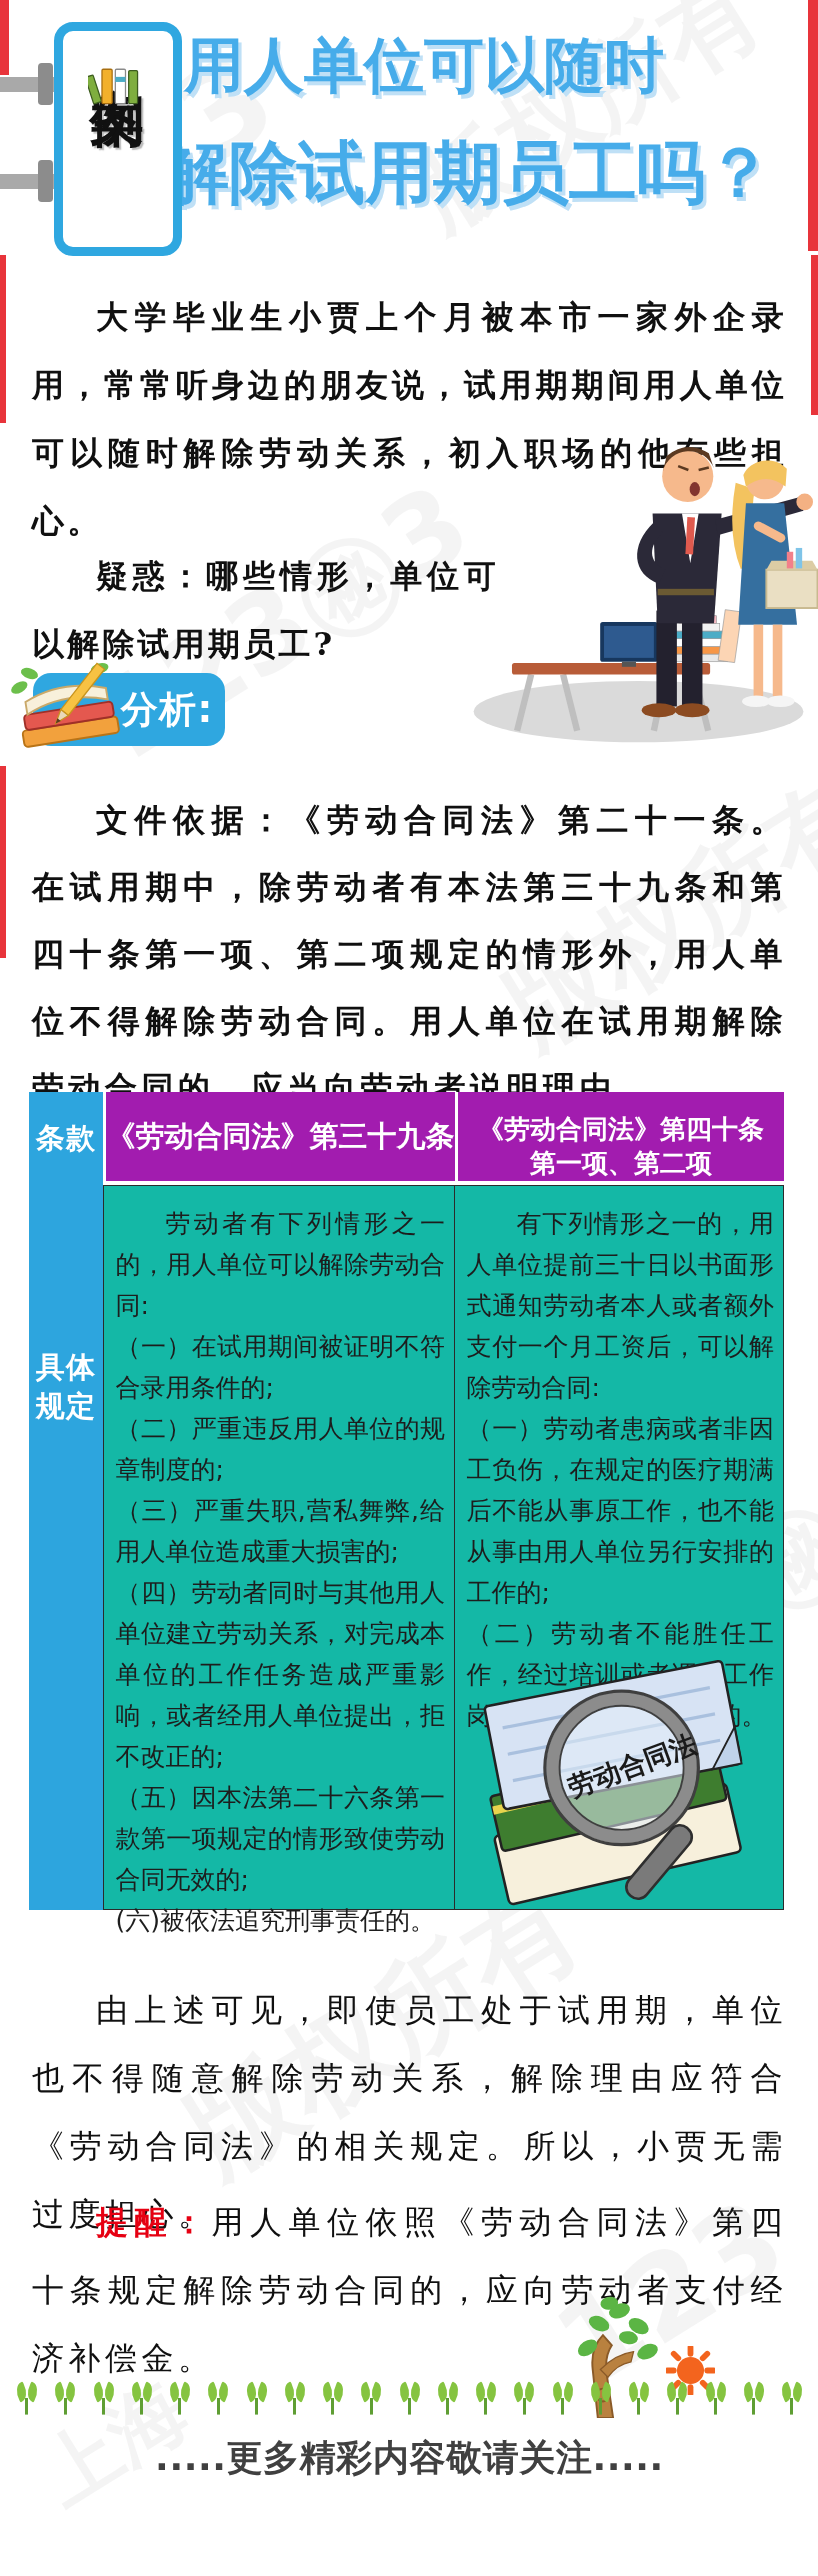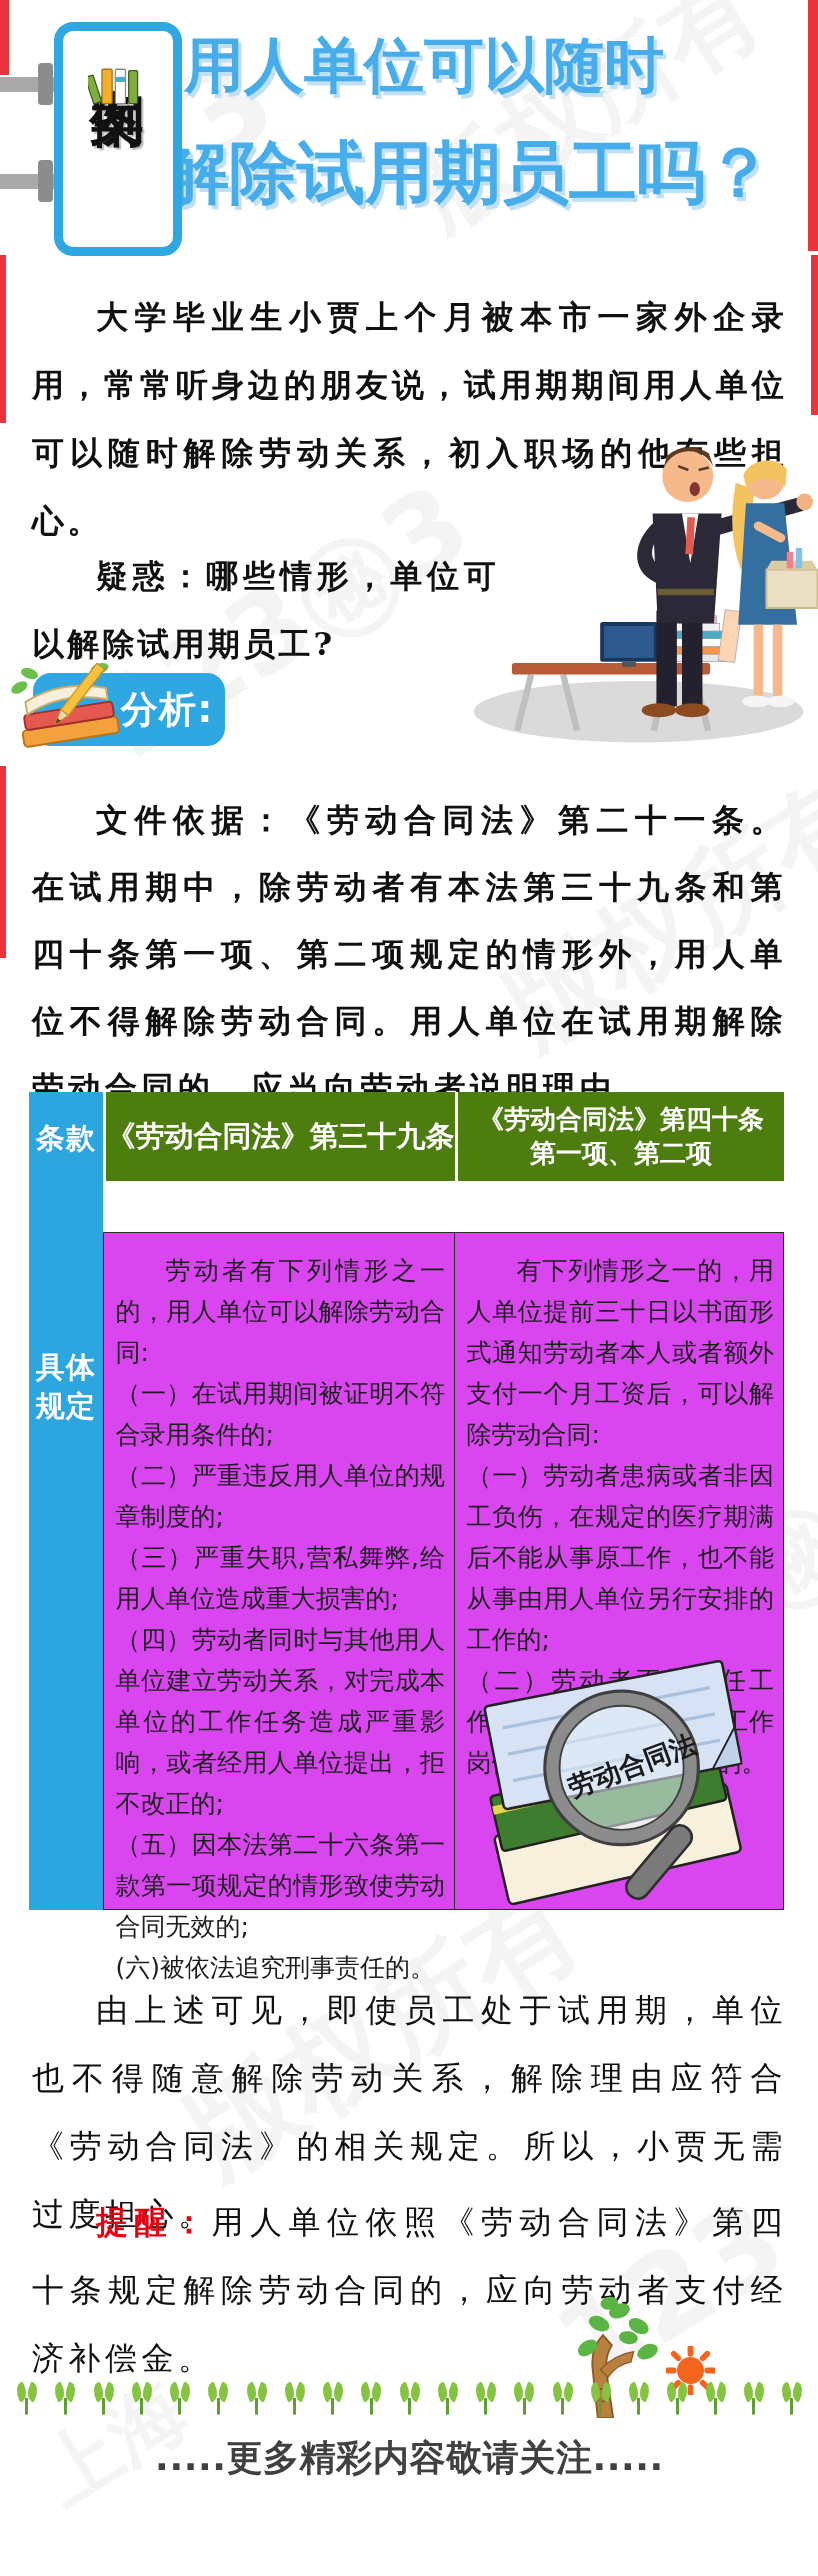--- a/index.html
+++ b/index.html
@@ -39,31 +39,31 @@
   .remind-label{color:#E60012;font-weight:700;}
   
   .badge{position:absolute;left:33px;top:673px;width:192px;height:73px;background:#2FA7E0;
          border-radius:18px;z-index:2;display:flex;align-items:center;justify-content:flex-end;
          padding-right:11.5px;box-sizing:border-box;}
   .badge-text{color:#fff;font-weight:800;font-size:37px;letter-spacing:1.3px;}
   .badge-books{position:absolute;left:3.8px;top:654px;z-index:3;}
   
   .law-table{position:absolute;left:29px;top:1092px;width:626px;z-index:1;
         display:grid;grid-template-columns:74px 352px 329px;grid-template-rows:93px 725px;}
-  .th{background:#4d7c0f;color:#fff;font-weight:700;display:flex;flex-direction:column;
+  .th{background:#a21caf;color:#fff;font-weight:700;display:flex;flex-direction:column;
         align-items:center;justify-content:center;box-sizing:border-box;}
   .th.c1{grid-column:1;grid-row:1 / span 2;justify-content:flex-start;background:#2DA5DE;}
   .th.c2{grid-column:2;grid-row:1;font-size:29px;border-left:3.2px solid #fff;border-bottom:4.5px solid #fff;}
-  .th.c3{grid-column:3;grid-row:1;font-size:26px;line-height:1.3;border-left:3.2px solid #fff;border-bottom:4.5px solid #fff;}
+  .th.c3{grid-column:3;grid-row:1;font-size:26px;line-height:1.3;border-left:3.2px solid #fff;border-bottom:4.5px solid #fff;justify-content:flex-end;}
   .clause-head{height:93px;display:flex;align-items:center;justify-content:center;
         font-size:29px;letter-spacing:1.3px;}
   .row-label{margin-top:163px;font-size:29px;line-height:1.35;text-align:center;letter-spacing:1.3px;}
-  .td{background:#d946ef;box-sizing:border-box;padding:16.6px 9px 11.5px 11.5px;
+  .td{background:#14b8a6;box-sizing:border-box;padding:16.6px 9px 11.5px 11.5px;
         font-family:"DejaVu Sans","Liberation Sans",sans-serif;
-        font-size:25px;line-height:41px;color:#1d1d1d;text-align:justify;position:relative;margin-top:47px;}
+        font-size:25px;line-height:41px;color:#1d1d1d;text-align:justify;position:relative;}
   .td.c2{grid-column:2;grid-row:2;border:1.9px solid #2b2b2b;}
   .td.c3{grid-column:3;grid-row:2;border:1.9px solid #2b2b2b;border-left:none;}
   .td p{margin:0;}
   .td p.first{text-indent:2em;}
   .cell-art{position:absolute;left:7.7px;bottom:-15.3px;overflow:visible;}
   
   .sprout-row{position:absolute;left:16px;top:2380px;width:787px;height:35px;z-index:1;
         display:flex;justify-content:space-between;}
   .sprout{position:relative;width:22px;height:35px;
         background:linear-gradient(#5f9e33,#5f9e33) no-repeat 50% 100%/3.2px 16.6px;}

